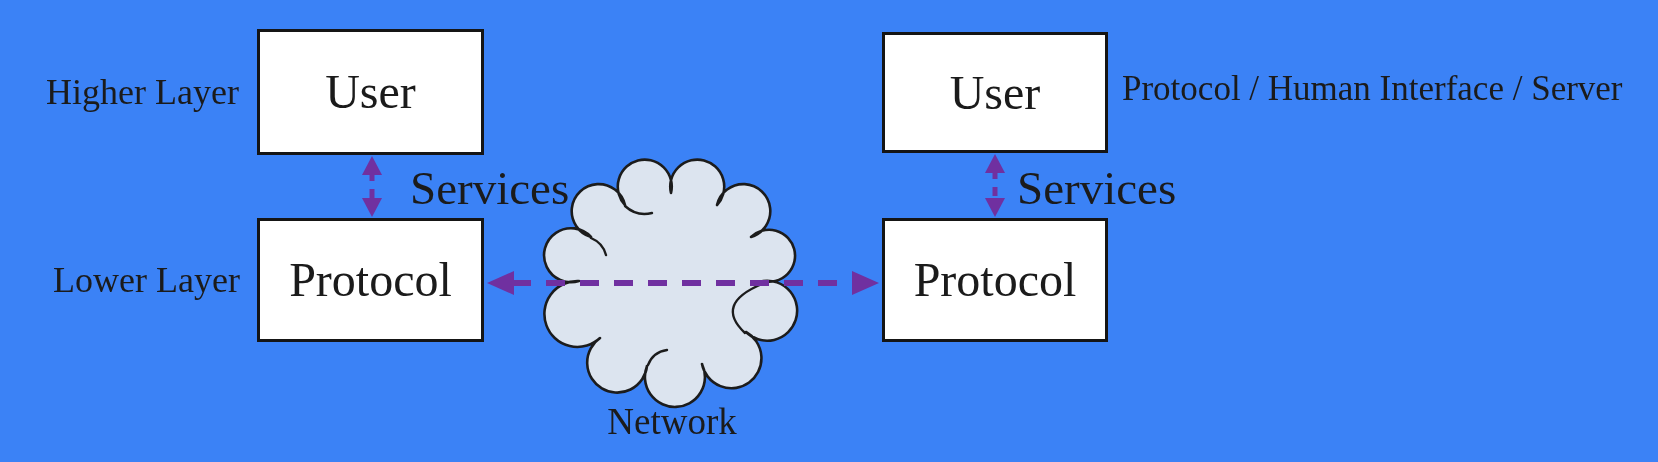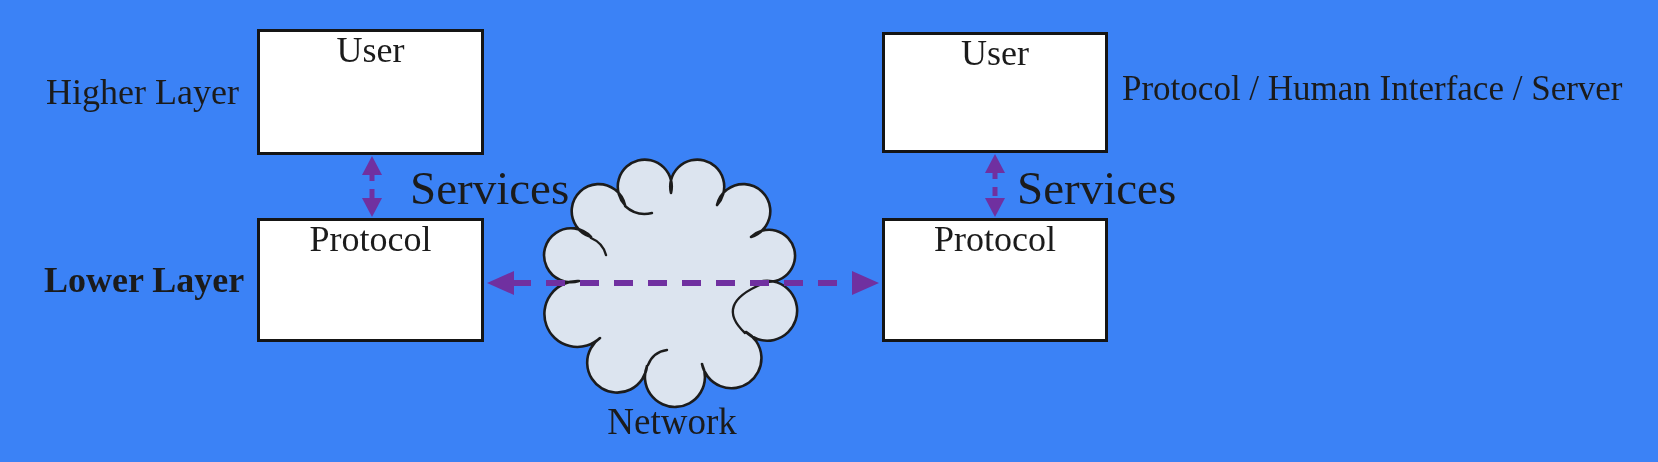--- a/index.html
+++ b/index.html
@@ -8,22 +8,22 @@
     width:1658px;height:462px;
     background:#3b82f6;
     font-family:"Liberation Serif","DejaVu Serif",serif;
     color:#1b1b1b;
     overflow:hidden;
   }
   .box{
     position:absolute;
     border:3px solid #151515;
     background:#ffffff;
-    display:flex;align-items:flex-start;justify-content:center;
-    font-size:36px;line-height:1;
+    display:flex;align-items:center;justify-content:center;
+    font-size:48px;line-height:1;
     box-sizing:border-box;
     z-index:2;
   }
   .side-label{
     position:absolute;
     font-size:36px;line-height:42px;
     white-space:nowrap;
     z-index:2;
   }
   .arrow-label{
@@ -83,21 +83,21 @@
 
     <g>
       <line class="dash-shaft-v" x1="995" y1="170" x2="995" y2="201"></line>
       <polygon class="head" points="995,154 985,173 1005,173"></polygon>
       <polygon class="head" points="995,217 985,198 1005,198"></polygon>
     </g>
   </svg>
 
   <div class="side-label" style="left:46px;top:71px;">Higher Layer</div>
 
-  <div class="side-label" style="left:44px;top:259px;font-weight:bold;">Lower Layer</div>
+  <div class="side-label" style="left:53px;top:259px;">Lower Layer</div>
 
   <div class="box" style="left:257px;top:29px;width:227px;height:126px;">
     <span>User</span>
   </div>
 
   <div class="box" style="left:257px;top:218px;width:227px;height:124px;">
     <span>Protocol</span>
   </div>
 
   <div class="arrow-label" style="left:410px;top:167px;">Services</div>

